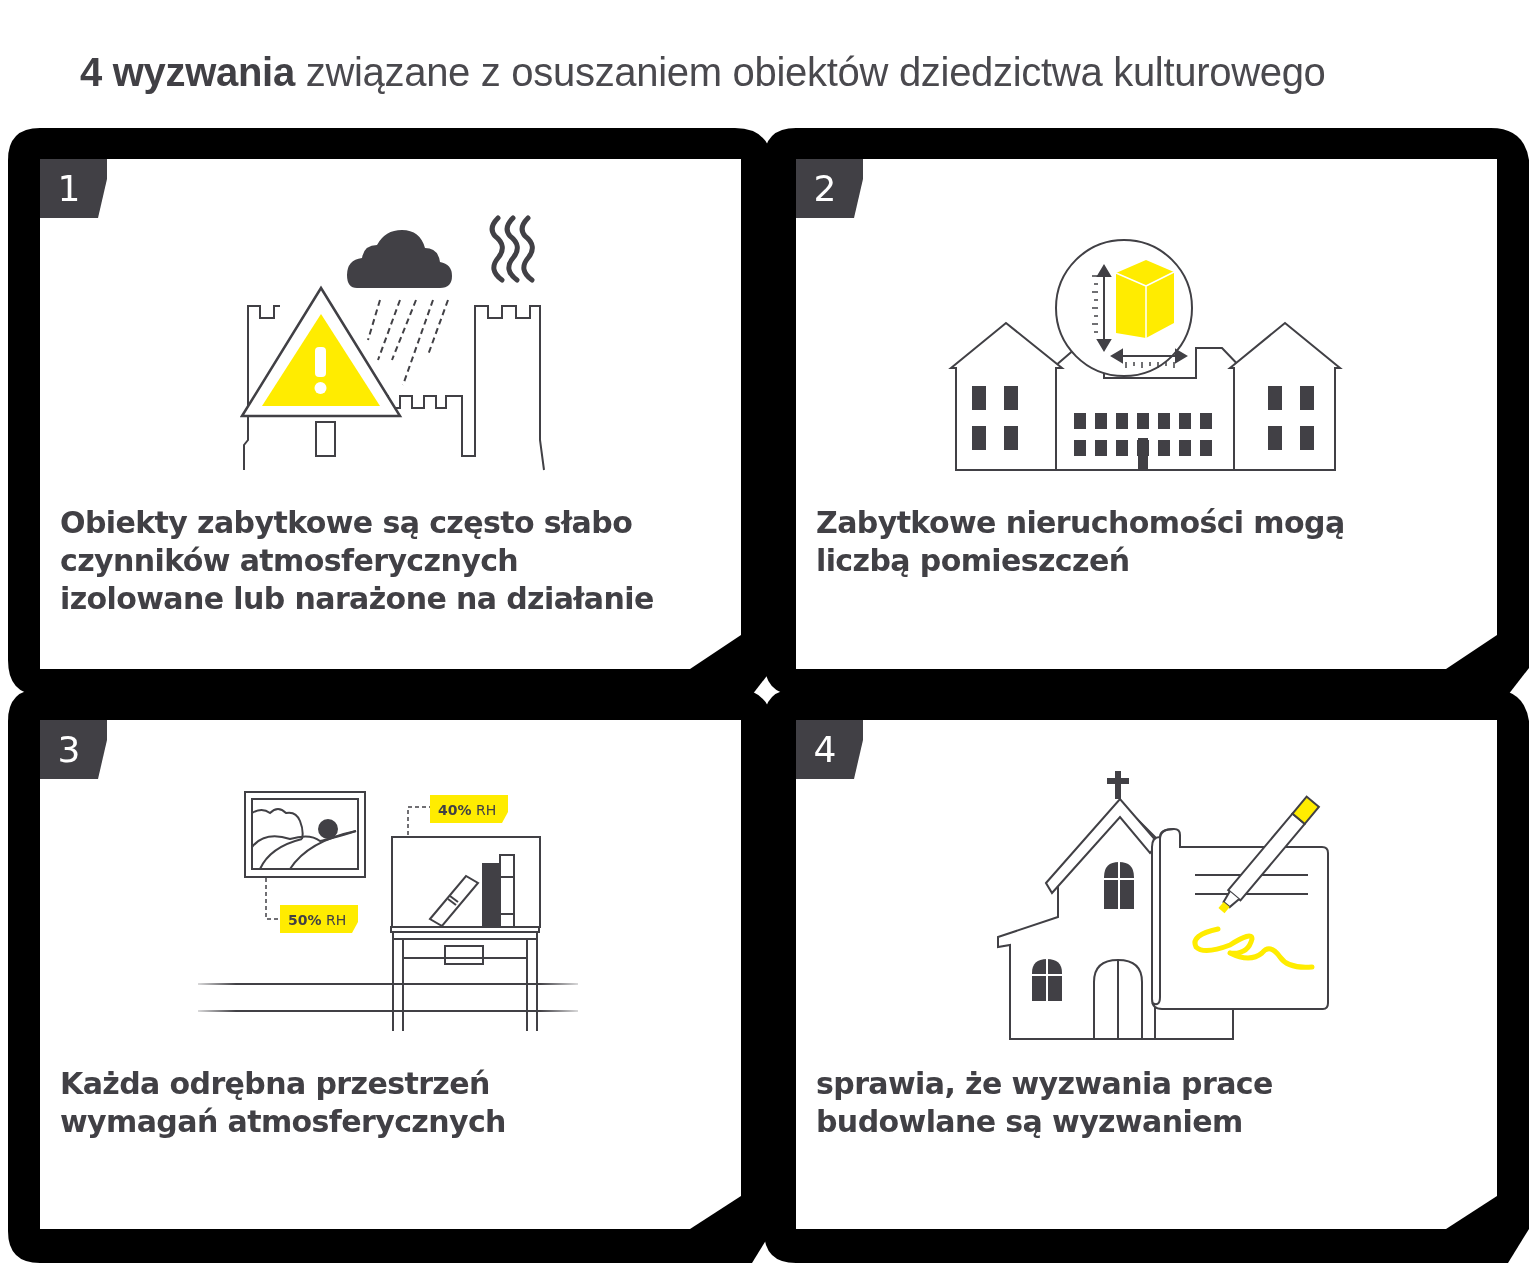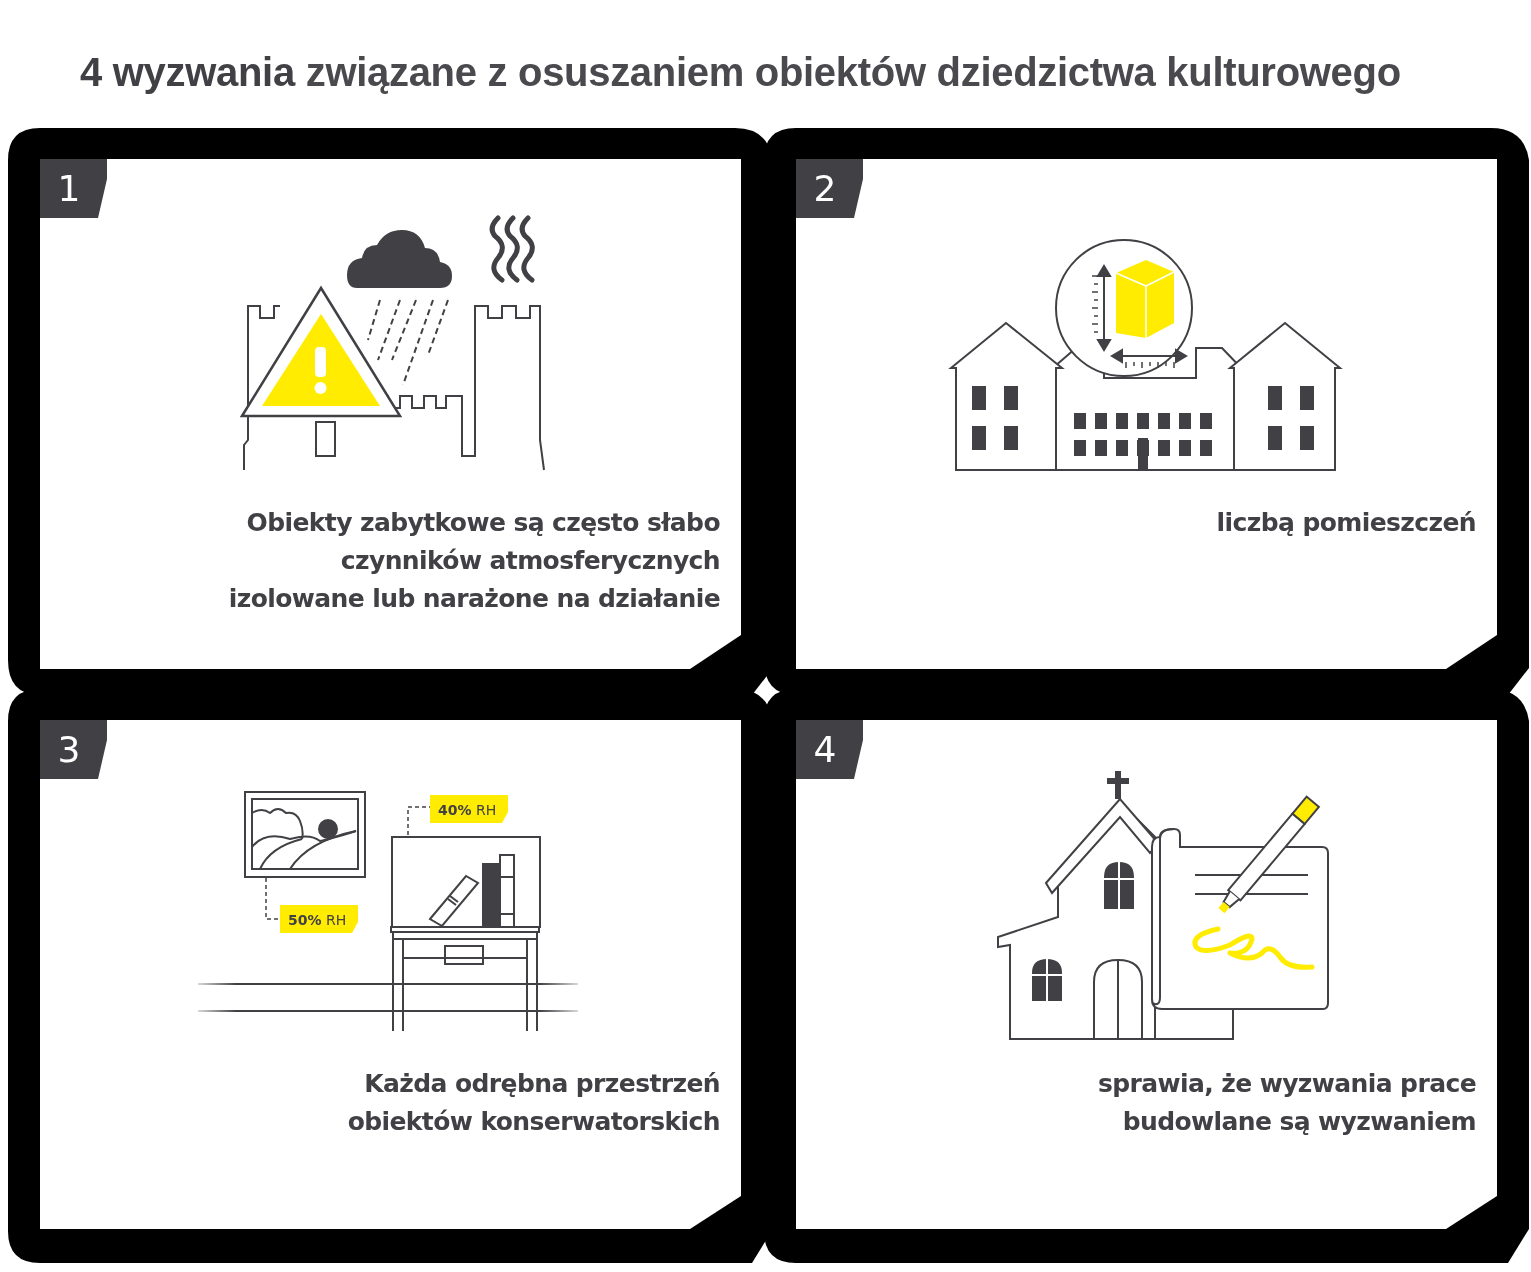--- a/index.html
+++ b/index.html
@@ -1,25 +1,25 @@
 <!DOCTYPE html>
 <html><head>
 <meta charset="utf-8">
 <style>
   html,body{margin:0;padding:0;background:#ffffff;}
   body{width:1531px;height:1272px;position:relative;overflow:hidden;font-family:"Liberation Sans","DejaVu Sans",sans-serif;color:#414045;}
   .title{position:absolute;left:44px;top:50px;font-size:40px;white-space:nowrap;color:#414045;letter-spacing:-0.3px;}
   .title b{font-weight:bold;margin-left:36px;}
-  .title span.rest{font-weight:bold;color:#4a494e;}
+  .title span.rest{font-weight:normal;color:#4a494e;}
   .card{position:absolute;}
   .card svg.frame{position:absolute;left:0;top:0;}
   .badge{position:absolute;left:40px;top:159px;width:67px;height:59px;}
   .badge svg{position:absolute;left:0;top:0;}
   .badge span{position:absolute;left:0;top:0;width:58px;height:59px;line-height:59px;text-align:center;color:#fff;font-size:36px;font-family:"DejaVu Sans",sans-serif;}
-  .desc{position:absolute;text-align:right;font-weight:bold;font-size:25px;line-height:38px;color:#414045;font-family:"DejaVu Sans",sans-serif;letter-spacing:-0.6px;}
+  .desc{position:absolute;text-align:left;font-weight:bold;font-size:30px;line-height:38px;color:#414045;font-family:"DejaVu Sans",sans-serif;letter-spacing:-0.6px;}
   .illus{position:absolute;}
   .rh{font-family:"DejaVu Sans",sans-serif;font-size:14px;fill:#414045;}
 </style>
 </head>
 <body>
 
 <div class="title"><b>4 wyzwania</b><span class="rest"> związane z osuszaniem obiektów dziedzictwa kulturowego</span></div>
 
 <div class="card" style="left:0;top:120px;width:775px;height:580px;">
   <svg class="frame" width="775" height="580">
@@ -128,20 +128,21 @@
       <line x1="180" y1="134" x2="180" y2="140"></line>
         <line x1="188" y1="134" x2="188" y2="138"></line>
         <line x1="196" y1="134" x2="196" y2="140"></line>
         <line x1="204" y1="134" x2="204" y2="138"></line>
         <line x1="212" y1="134" x2="212" y2="140"></line>
         <line x1="220" y1="134" x2="220" y2="138"></line>
         <line x1="228" y1="134" x2="228" y2="140"></line>
     </g>
   </svg>
   <div class="desc" style="left:60px;top:384px;width:660px;">
+    <div>Zabytkowe nieruchomości mogą</div>
     <div>liczbą pomieszczeń</div>
   </div>
 </div>
 
 <div class="card" style="left:0;top:681px;width:775px;height:591px;">
   <svg class="frame" width="775" height="591">
     <path d="M40 8 H735 Q768 8 773 40 V548 L752 582 H40 Q8 582 8 550 V40 Q8 8 40 8 Z" fill="#000"></path>
     <path d="M40 39 H741 V515 L690 548 H40 Z" fill="#fff"></path>
   </svg>
   <div class="badge" style="top:39px;">
@@ -187,21 +188,21 @@
       <path d="M218 54 V26 H240"></path>
       <path d="M76 97 V138 H90"></path>
     </g>
     <path d="M240 14 H318 V31 L312 42 H240 Z" fill="#ffec00"></path>
     <text x="248" y="34" class="rh"><tspan font-weight="bold">40%</tspan><tspan> </tspan><tspan>RH</tspan></text>
     <path d="M90 124 H168 V141 L162 152 H90 Z" fill="#ffec00"></path>
     <text x="98" y="144" class="rh"><tspan font-weight="bold">50%</tspan><tspan> </tspan><tspan>RH</tspan></text>
   </svg>
   <div class="desc" style="left:60px;top:384px;width:660px;">
     <div>Każda odrębna przestrzeń</div>
-    <div>obiektów konserwatorskich</div>
+    <div>wymagań atmosferycznych</div>
   </div>
 </div>
 
 <div class="card" style="left:756px;top:681px;width:775px;height:591px;">
   <svg class="frame" width="775" height="591">
     <path d="M40 8 H735 Q768 8 773 40 V548 L752 582 H40 Q8 582 8 550 V40 Q8 8 40 8 Z" fill="#000"></path>
     <path d="M40 39 H741 V515 L690 548 H40 Z" fill="#fff"></path>
   </svg>
   <div class="badge" style="top:39px;">
     <svg width="67" height="59">

